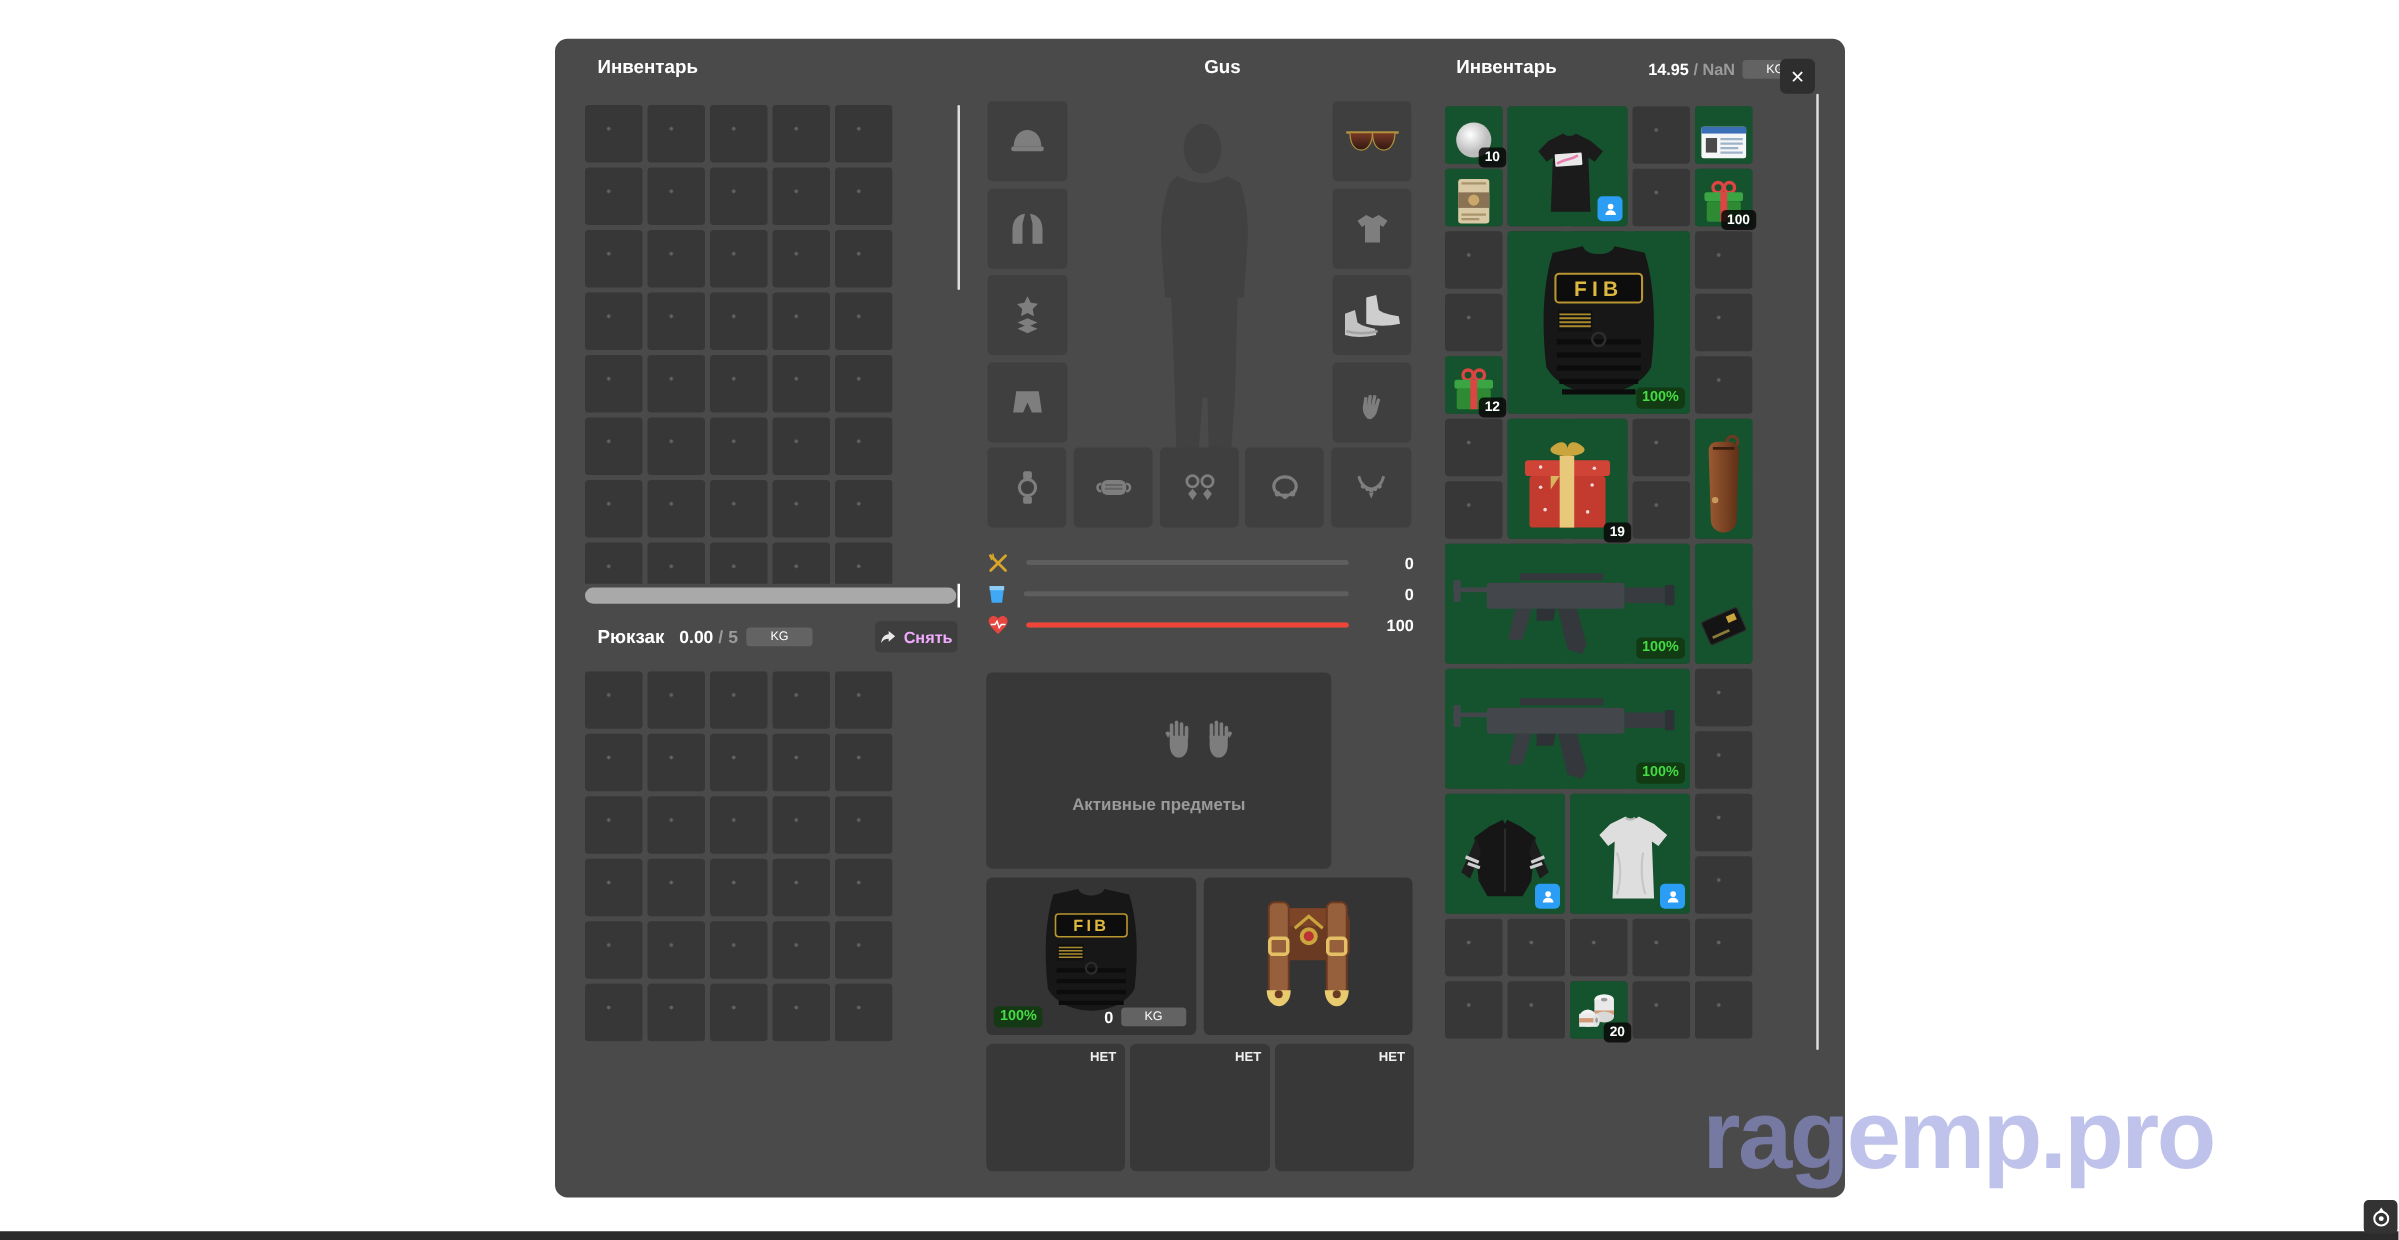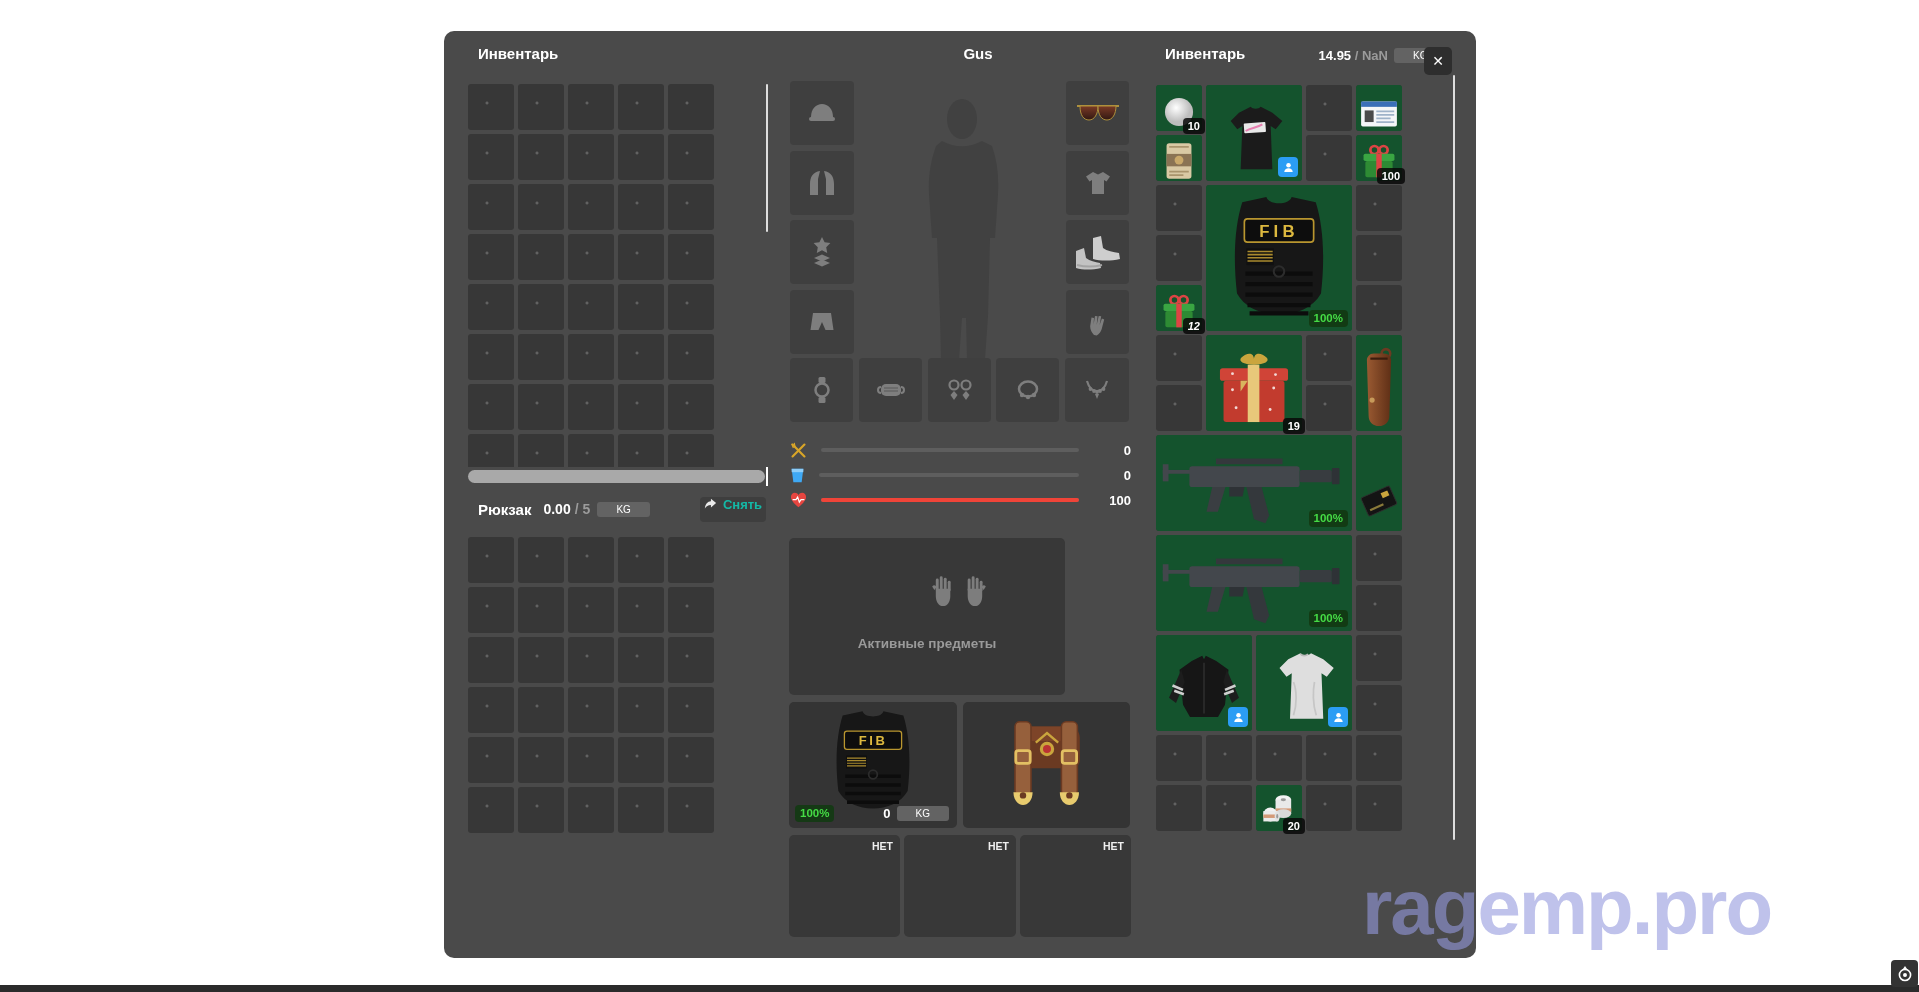--- a/index.html
+++ b/index.html
@@ -6,21 +6,21 @@
   .stage{position:relative;width:1919px;height:992px;overflow:hidden;background:#fff;}
   .panel{position:absolute;left:444px;top:31px;width:1032px;height:927px;background:#4a4a4a;border-radius:10px;color:#fff;}
   .abs{position:absolute;}
   .sec-title{font-size:15px;font-weight:bold;color:#fff;}
   .grid{display:grid;grid-template-columns:repeat(5,46px);grid-auto-rows:46px;gap:4px;overflow:hidden;}
   .cell{background:#373737;border-radius:3px;}
   .dots{position:absolute;inset:0;background-image:radial-gradient(circle,#626262 1.2px,transparent 1.8px);background-size:50px 50px;background-position:44px 44px;pointer-events:none;}
   .scrollthumb{position:absolute;width:2px;background:#dedede;border-radius:1px;}
   .progress{position:absolute;height:13px;border-radius:7px;background:#a9a9a9;}
   .kg-badge{display:inline-block;background:#636363;color:#fff;font-size:10px;font-weight:normal;padding:2px 19px;border-radius:3px;vertical-align:middle;}
-  .btn{background:#3e3e3e;border-radius:4px;display:flex;justify-content:center;gap:6px;cursor:pointer;color:#14b8a6;font-size:13px;font-weight:bold;}
+  .btn{background:#3e3e3e;border-radius:4px;display:flex;align-items:center;justify-content:center;gap:6px;cursor:pointer;color:#f0abfc;font-size:13px;font-weight:bold;}
   .muted{color:#9b9b9b;}
   .slot{position:absolute;background:#3f3f3f;border-radius:4px;display:flex;align-items:center;justify-content:center;}
   .slot svg{opacity:.8;}
   .statrow{position:absolute;display:flex;align-items:center;height:18px;}
   .statbar{flex:1;height:4px;border-radius:2px;background:#5e5e5e;margin:0 14px;}
   .statbar .fill{height:4px;border-radius:2px;}
   .statval{width:38px;text-align:right;font-size:13px;font-weight:bold;}
   .bigcard{position:absolute;background:#343434;border-radius:5px;display:flex;align-items:center;justify-content:center;overflow:hidden;}
   .netcard{position:absolute;background:#383838;border-radius:5px;}
   .netlabel{position:absolute;top:5px;right:7px;font-size:10.5px;font-weight:bold;color:#efefef;}
@@ -498,21 +498,21 @@
         <rect x="27" y="24" width="66" height="22" rx="3" fill="#0d0d0d" stroke="#b9962f" stroke-width="1.6"></rect>
         <text x="60" y="41" text-anchor="middle" font-size="16" font-weight="bold" fill="#dcb83f" font-family="Liberation Sans,sans-serif" letter-spacing="4">FIB</text>
         <rect x="29" y="52" width="26" height="16" fill="#101010"></rect>
         <path d="M30 55h24M30 58h24M30 61h24M30 64h24" stroke="#a98a2e" stroke-width="1.5"></path>
         <path d="M28 76h64M28 86h64M28 96h64M30 106h60M32 114h56" stroke="#0c0c0c" stroke-width="4"></path>
         <circle cx="60" cy="74" r="5" fill="none" stroke="#2c2c2c" stroke-width="2"></circle>
       </svg>
       <span class="dur">100%</span>
     </div>
 
-    <div class="tile" style="left:712px;top:254px;width:46px;height:46px;font-style:italic;">
+    <div class="tile" style="left:712px;top:254px;width:46px;height:46px;">
       <svg width="40" height="40" viewBox="0 0 44 44">
         <circle cx="17" cy="10" r="4.5" fill="none" stroke="#d44" stroke-width="3"></circle>
           <circle cx="27" cy="10" r="4.5" fill="none" stroke="#d44" stroke-width="3"></circle>
         <rect x="5" y="14" width="34" height="8" rx="2" fill="#3aa542"></rect>
         <rect x="7" y="22" width="30" height="18" rx="2" fill="#2e8b34"></rect>
         <rect x="19" y="14" width="6" height="26" fill="#d44"></rect>
       </svg>
       <span class="count">12</span>
     </div>
 

